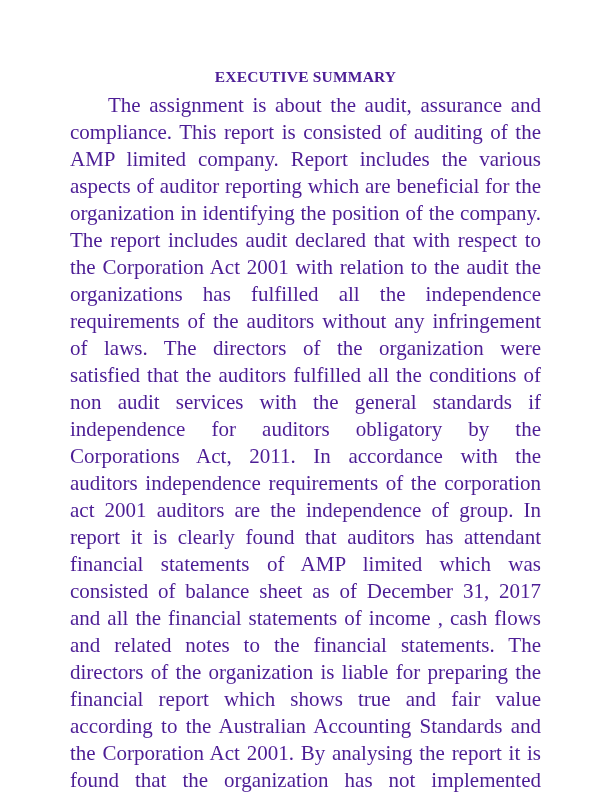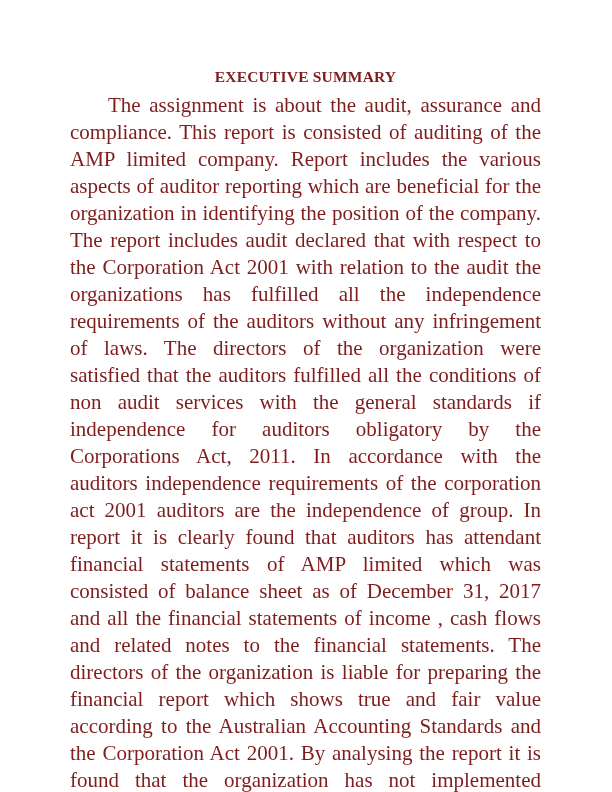--- a/index.html
+++ b/index.html
@@ -12,21 +12,21 @@
     height: 792px;
     overflow: hidden;
   }
   .page {
     box-sizing: border-box;
     width: 612px;
     height: 556px;
     background: #ffffff;
     padding: 66px 71px 40px 70px;
     font-family: "Liberation Serif", serif;
-    color: #7f1d1d;
+    color: #4c1d95;
   }
   .doc-title {
     margin: 0 0 5px 0;
     text-align: center;
     font-size: 15.5px;
     font-weight: bold;
     letter-spacing: 0.2px;
     line-height: 21px;
   }
   .doc-paragraph {

